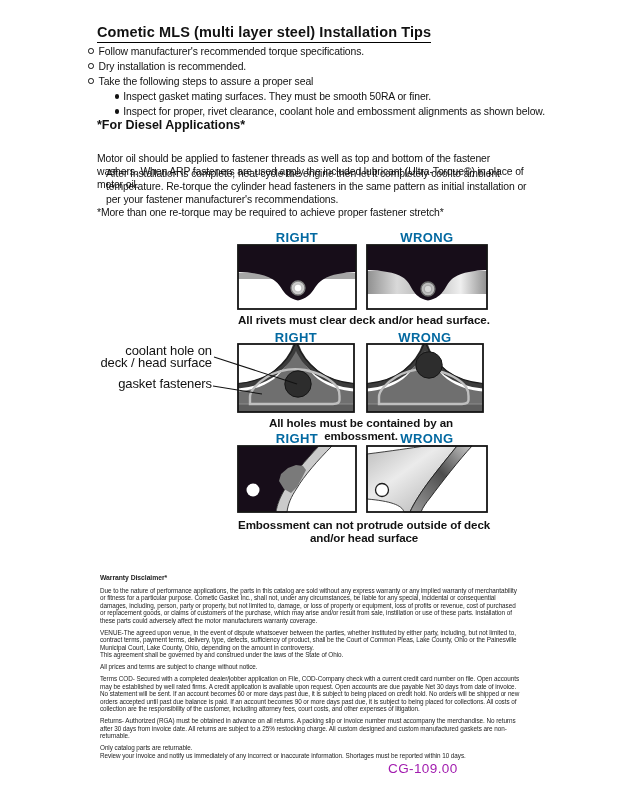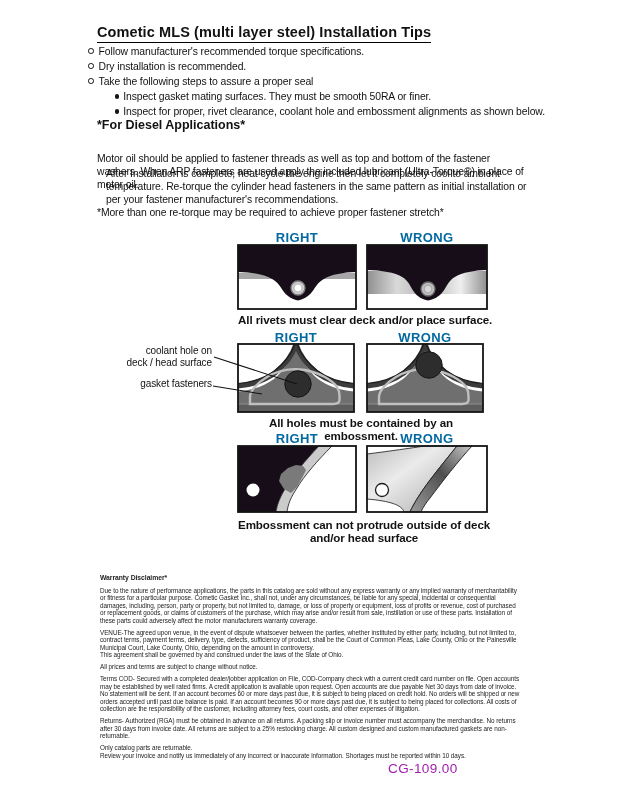--- a/index.html
+++ b/index.html
@@ -22,21 +22,21 @@
   .para{left:97px;width:434px;font-size:10.4px;line-height:12.9px;letter-spacing:-.12px;}
   .p1{top:153px;}
   .p2{top:168px;margin-left:9px;}
   .note{top:207px;}
   
   .dhead{font-size:13px;font-weight:600;letter-spacing:.4px;text-align:center;color:#0369a1;}
   .cap{font-size:11.6px;font-weight:bold;letter-spacing:-.1px;color:#121212;}
   .figbox{position:absolute;}
   .figbox svg{display:block;}
   
-  .callout{font-size:10px;line-height:11.8px;text-align:right;letter-spacing:-.1px;color:#121212;}
+  .callout{font-size:13px;line-height:11.8px;text-align:right;letter-spacing:-.1px;color:#121212;}
   .overlay{pointer-events:none;z-index:6;}
   
   .fine{left:100px;top:574px;width:421px;font-size:6.35px;line-height:7.5px;
         letter-spacing:-.05px;color:#1d1d1d;}
   .fine .fh{font-weight:bold;font-size:6.8px;margin:0 0 5px 0;}
   .fine p{margin:0 0 4.5px 0;}
   .fine p.tight{margin:0 0 0 0;}
   .pcode{left:388px;top:761px;font-size:13.5px;letter-spacing:.4px;color:#a21caf;}
 </style>
 </head>
@@ -86,21 +86,21 @@
       </defs>
       <rect x="0" y="0" width="122" height="66" fill="#ffffff"></rect>
       <rect x="1" y="27" width="120" height="23" fill="url(#gw1)"></rect>
       <path d="M1,1 H121 V26 C108,26.5 97,28 88,33.5 C78,40 80,53 62,56.5 C45,53 47,40 37,33.5 C28,28 16,26.5 1,26 Z" fill="#170d19"></path>
       <circle cx="62" cy="45" r="7" fill="#bdbdbd" stroke="#6a6a6a" stroke-width="1.3"></circle>
       <circle cx="62" cy="45" r="3.8" fill="#d8d8d8" stroke="#8a8a8a" stroke-width="0.6"></circle>
       <rect x="1" y="1" width="120" height="64" fill="none" stroke="#141414" stroke-width="1.8"></rect>
     </svg>
   </div>
 
-  <div class="abs cap" style="left:238px;top:313px;">All rivets must clear deck and/or place surface.</div>
+  <div class="abs cap" style="left:238px;top:313px;">All rivets must clear deck and/or head surface.</div>
 
   <div class="abs dhead" style="left:237px;top:330px;width:118px;">RIGHT</div>
   <div class="abs dhead" style="left:366px;top:330px;width:118px;">WRONG</div>
 
   <div class="abs callout" style="left:100px;top:345px;width:112px;">
     <div>coolant hole on</div>
     <div>deck / head surface</div>
   </div>
   <div class="abs callout" style="left:100px;top:378px;width:112px;">gasket fasteners</div>
 

